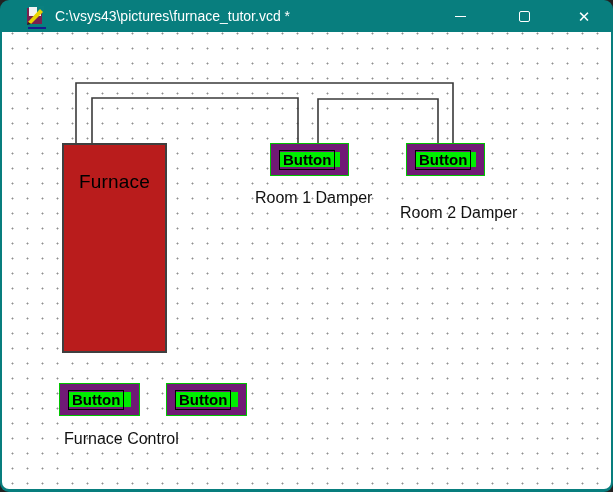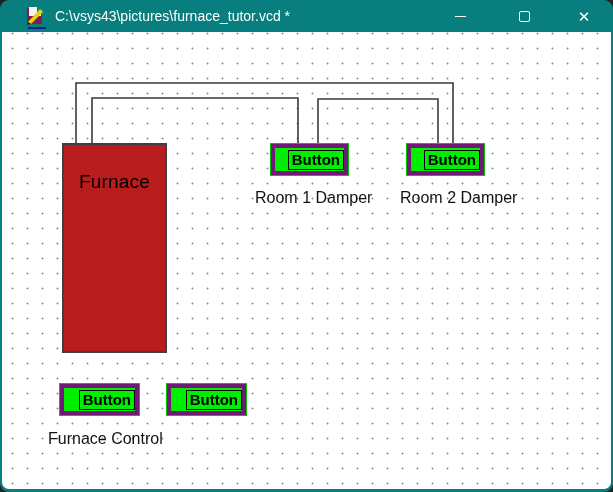--- a/index.html
+++ b/index.html
@@ -55,42 +55,42 @@
     border:2px solid #3f3f3f;background:#b91c1c;
     display:flex;justify-content:center;
   }
   .furnace-box .lbl{
     margin-top:26px;font-size:19px;color:var(--text,#000);letter-spacing:0.2px;
   }
 
   .vcd-button{
     position:absolute;width:77px;height:31px;
     background:var(--button_fill,#00ee00);
-    border:4px solid #701a75;
+    border:8px solid #701a75;
     box-shadow:0 0 0 1px #00c400;
-    display:flex;align-items:center;justify-content:flex-end;
+    display:flex;align-items:center;justify-content:flex-start;
     cursor:pointer;
   }
   .vcd-button .inner{
     border:1px solid #000;
     padding:0 3px;
     font-size:15px;font-weight:bold;color:#000;line-height:18px;
     white-space:nowrap;
   }
   .btn-room1{left:271px;top:144px;}
   .btn-room2{left:407px;top:144px;}
   .btn-control{left:60px;top:384px;width:79px;}
   .btn-status{left:167px;top:384px;width:79px;}
 
   .caption{
     position:absolute;font-size:16px;color:#111;white-space:nowrap;
   }
   .cap-room1{left:255px;top:189px;}
-  .cap-room2{left:400px;top:189px;}
-  .cap-control{left:48px;top:430px;}
+  .cap-room2{left:400px;top:204px;}
+  .cap-control{left:64px;top:430px;}
   .cap-status{left:163px;top:430px;}
 </style>
 </head>
 <body>
 
 <div class="window">
 
   <div class="titlebar">
     <svg class="app-icon" viewBox="0 0 20 23">
       <rect x="1" y="2" width="15" height="16" fill="#7a1f4f"></rect>

